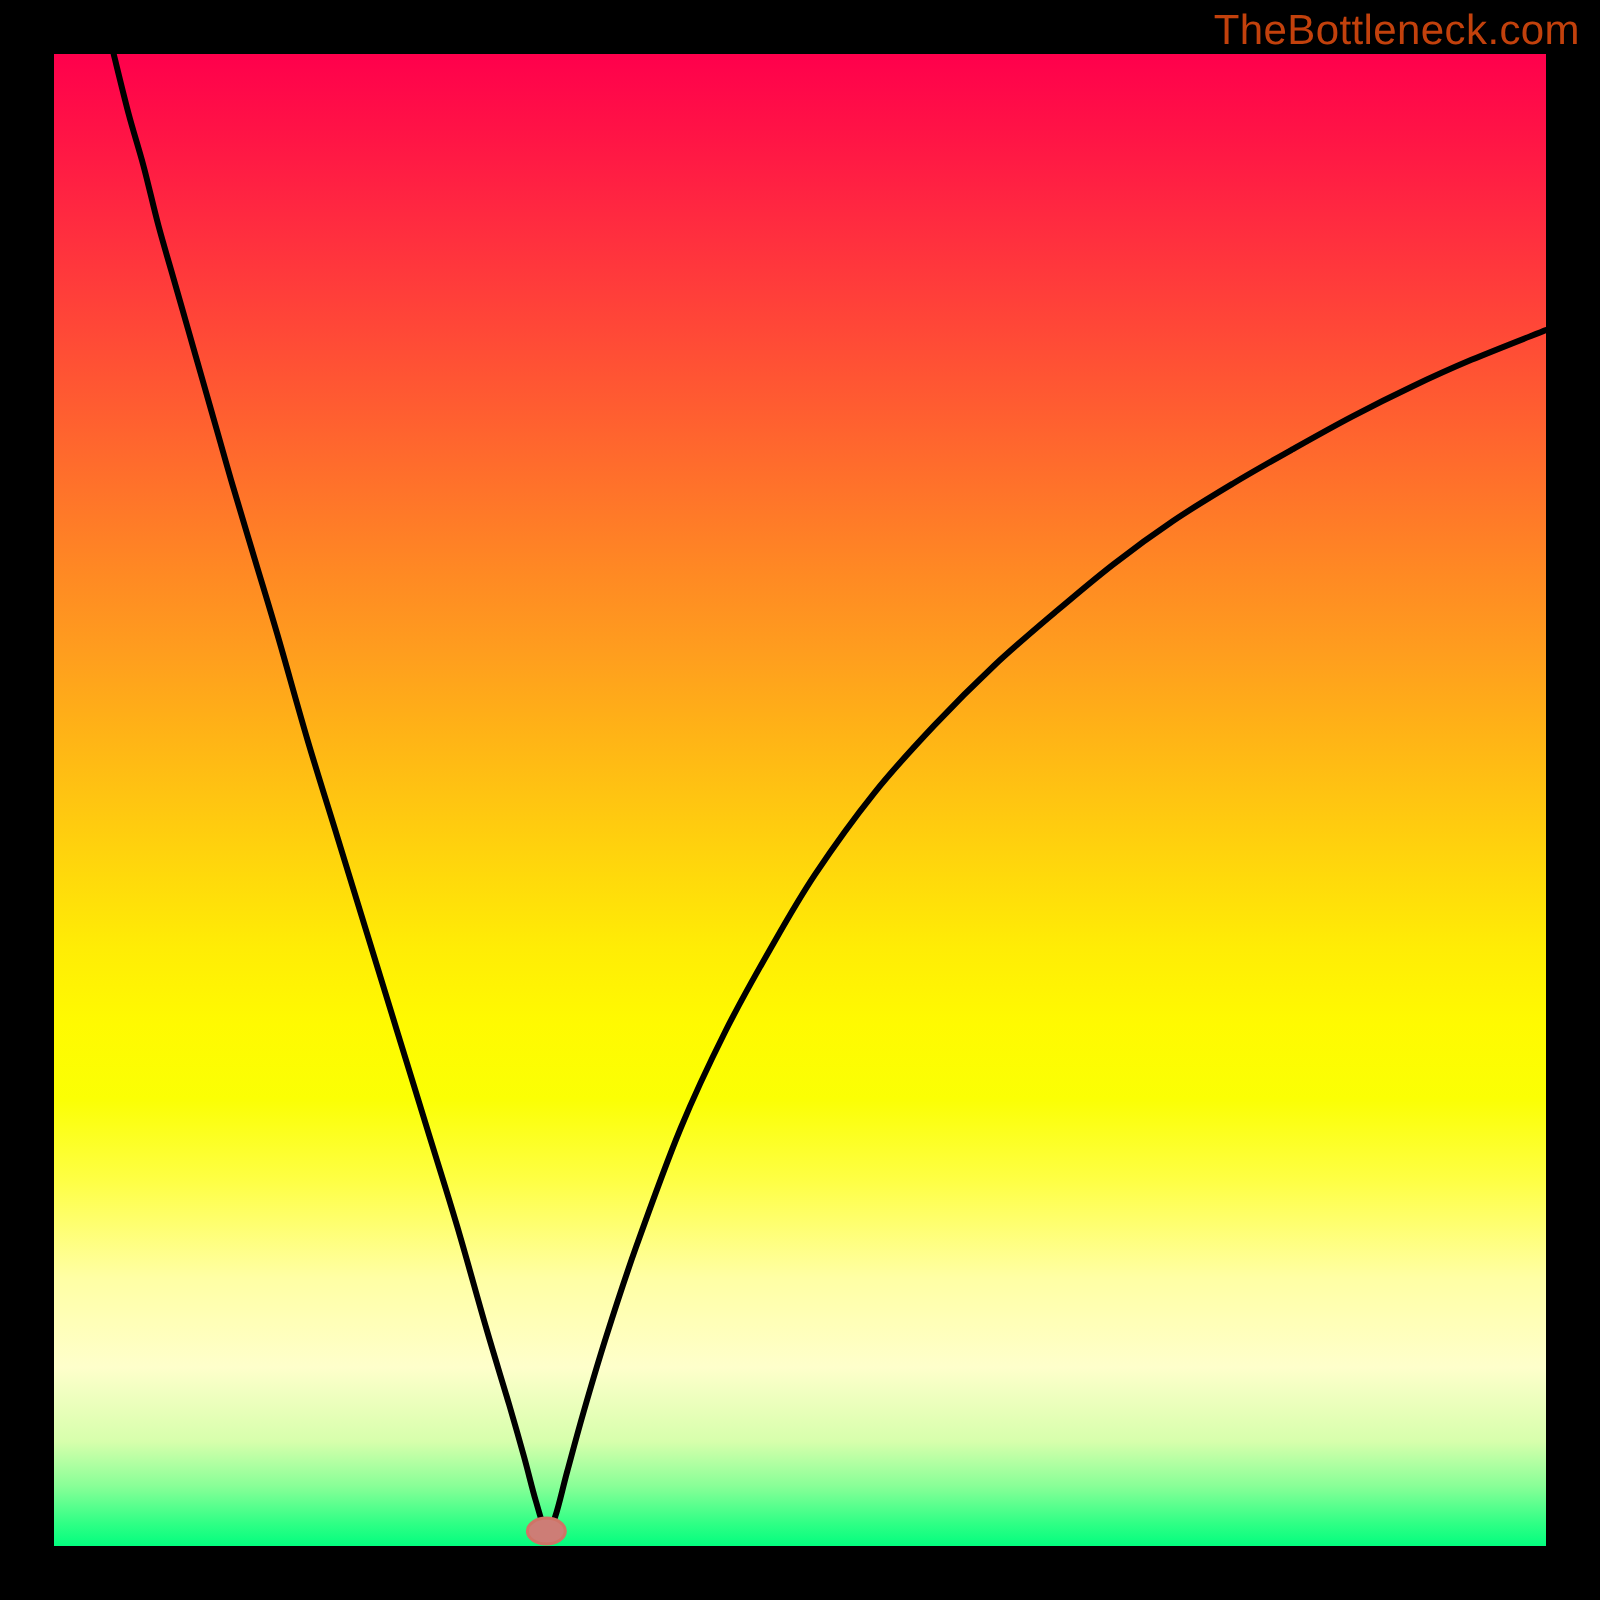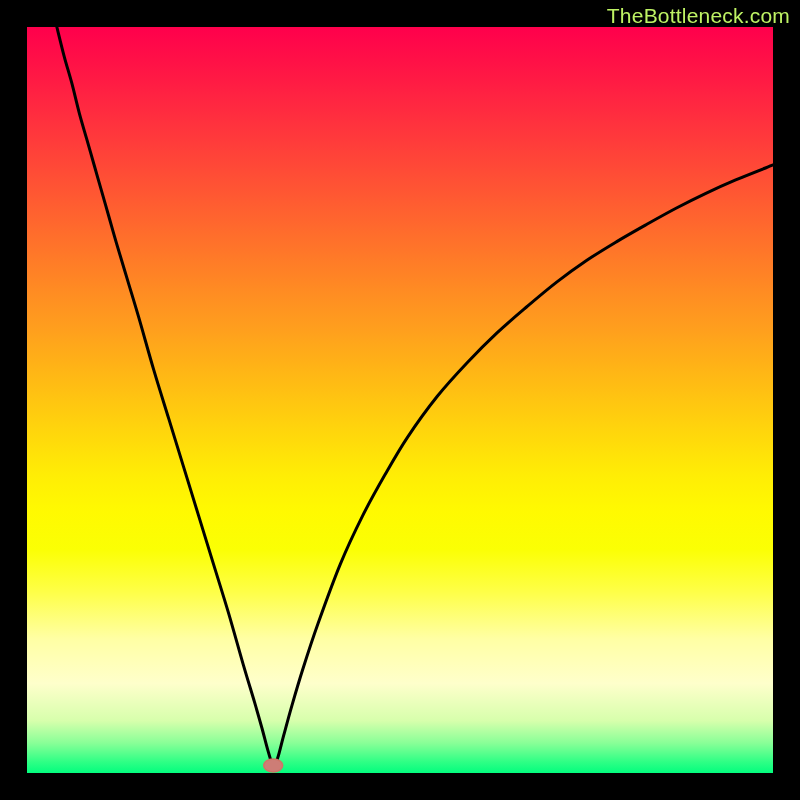--- a/index.html
+++ b/index.html
@@ -23,21 +23,21 @@
     position: absolute;
     left: 27px;
     top: 27px;
     width: 746px;
     height: 746px;
   }
   .watermark {
     position: absolute;
     top: 4px;
     right: 10px;
-    color: #bef264;
+    color: #c2410c;
     font-size: 21px;
     font-weight: 500;
     letter-spacing: 0.2px;
     font-family: Arial, Helvetica, sans-serif;
   }
 </style>
 </head>
 <body>
 
 <div class="frame">

